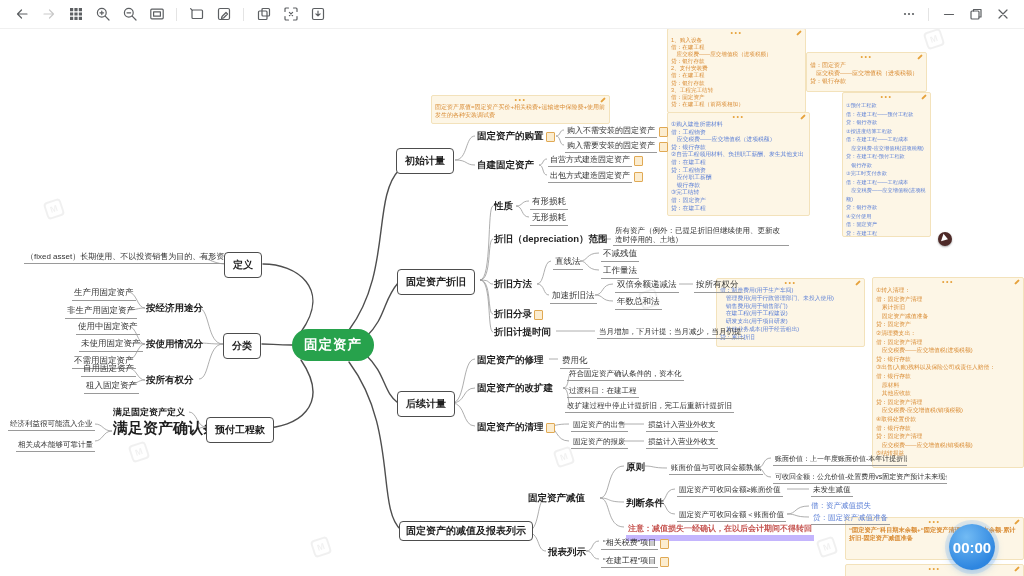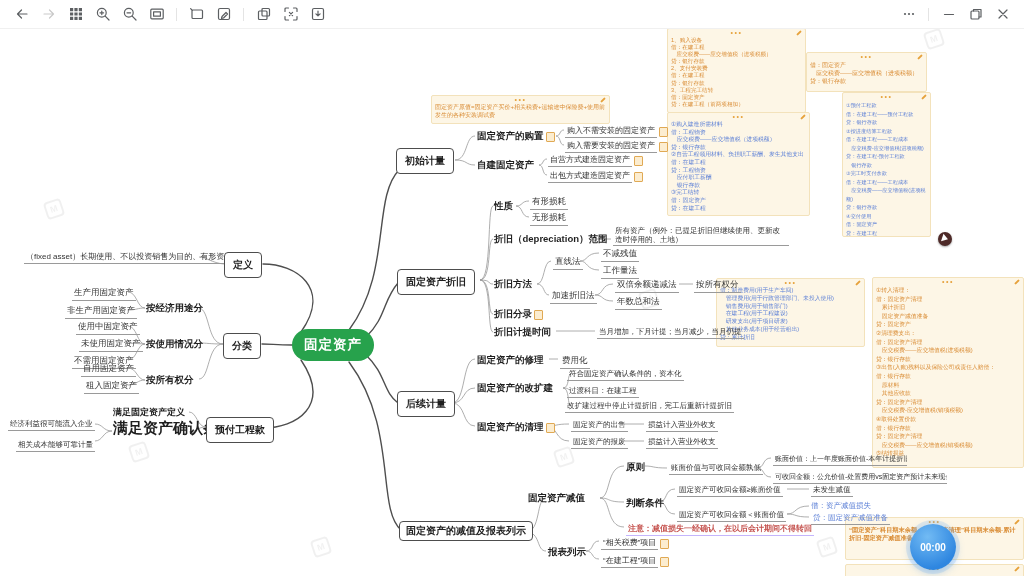--- a/index.html
+++ b/index.html
@@ -21,42 +21,42 @@
   .ctr{position:absolute;background:#27a24c;color:#fff;border-radius:17px;padding:7px 12px;
        font-size:13.5px;font-weight:700;z-index:6;letter-spacing:1px}
   .lf{position:absolute;font-size:8.5px;color:#333;white-space:nowrap;z-index:4}
   .bl{position:absolute;font-size:9.5px;font-weight:700;color:#1f1f1f;white-space:nowrap;z-index:4}
   .u{border-bottom:1px solid #9a9a9a;padding:0 2px 1px}
   .s8{font-size:8px}.s75{font-size:7.5px}.s7{font-size:7px}
   .wrap{white-space:normal;line-height:9px}
   .clip{overflow:hidden}
   .blue-lf{color:#5b7fd6}
   .warn{position:absolute;color:#c5524e;font-size:8px;font-weight:700;white-space:nowrap;
-        border-bottom:1px solid #c4b5fd;padding:0 2px 1px;z-index:4}
+        border-bottom:6px solid #c4b5fd;padding:0 2px 1px;z-index:4}
   .row{position:absolute;display:flex;align-items:center;gap:2px;z-index:4;white-space:nowrap}
   .t-b{font-size:9.5px;font-weight:700;color:#1f1f1f}
   .t-u{font-size:8px;color:#333;border-bottom:1px solid #9a9a9a;padding:0 2px 1px}
   .doc{width:7px;height:8px;background:#fcedd0;border:1px solid #e0a954;border-radius:1px;
        display:inline-block;flex:0 0 auto}
   
   .note{position:absolute;background:#fdf6e6;border:1px solid #f3e2bb;border-radius:2px;z-index:3}
   .nh{height:8px;position:relative}
   .nh .dots{position:absolute;left:50%;transform:translateX(-50%);top:-1px;color:#e6a23c;
             font-size:7px;letter-spacing:1.5px;line-height:9px}
   .nh .pen{position:absolute;right:3px;top:3px;width:6px;height:2px;background:#e6a23c;
            transform:rotate(-45deg);border-radius:1px}
   .nb{padding:0 3px 2px;white-space:pre-line;color:#d98b33}
   .nb.blue{color:#5b7fd6}
   
   .wm{position:absolute;opacity:.055;transform:rotate(-18deg);z-index:2}
   .wm .bx{width:14px;height:14px;border:2px solid #000;border-radius:4px;font-size:9px;
           font-weight:700;display:flex;align-items:center;justify-content:center;color:#000}
-  .timer{position:absolute;left:910px;top:524px;width:46px;height:46px;border-radius:50%;cursor:pointer;
+  .timer{position:absolute;left:949px;top:524px;width:46px;height:46px;border-radius:50%;cursor:pointer;
          background:radial-gradient(circle at 38% 28%,#72bbf4,#2e86e0 72%);display:flex;align-items:center;
-         justify-content:center;color:#fff;font-weight:700;font-size:10px;z-index:45;
+         justify-content:center;color:#fff;font-weight:700;font-size:15px;z-index:45;
          box-shadow:0 0 0 4px rgba(130,185,240,.25),0 3px 8px rgba(46,134,224,.35)}
   .cursor{position:absolute;left:938px;top:232px;width:14px;height:14px;border-radius:50%;
           background:#4e2a28;z-index:40;box-shadow:0 1px 2px rgba(0,0,0,.35)}
   .cursor:after{content:"";position:absolute;left:4px;top:3px;border:4px solid transparent;
           border-left:6px solid #fff;transform:rotate(18deg)}
 </style>
 </head>
 <body>
 
 <div class="tbar">

